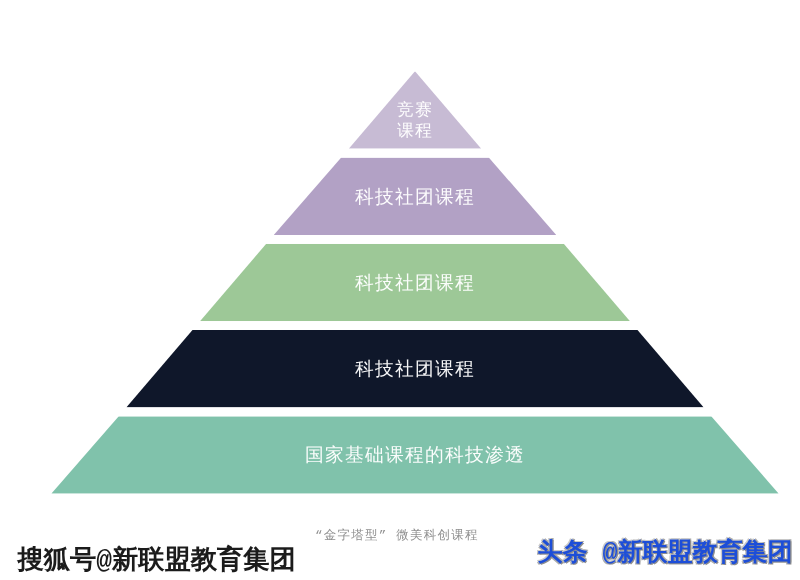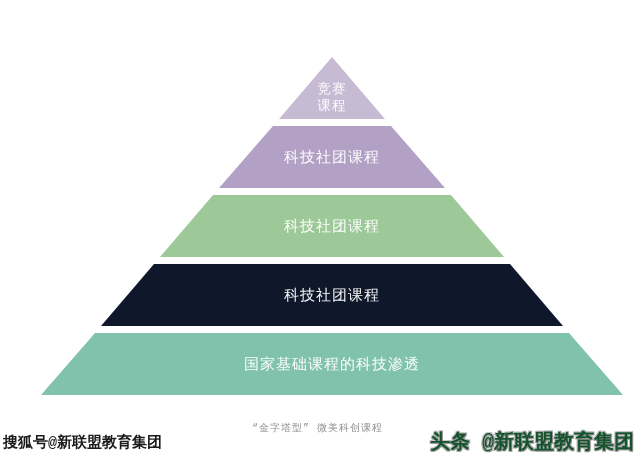--- a/index.html
+++ b/index.html
@@ -43,34 +43,34 @@
     top: 421px;
     left: 252px;
     font-size: 10px;
     letter-spacing: 1px;
     color: #8f8f8f;
     white-space: nowrap;
   }
   .wm-left {
     position: absolute;
     top: 433px;
-    left: 3px;
-    font-size: 15px;
+    left: 14px;
+    font-size: 21px;
     font-weight: bold;
     color: #1b1b1b;
     text-shadow: 0 0 1px #ffffff;
     white-space: nowrap;
   }
   .wm-right {
     position: absolute;
     top: 428px;
     right: 6px;
     font-size: 20px;
     font-weight: bold;
-    color: #14532d;
+    color: #1d4ed8;
     text-shadow:
       1px 1px 0 #8d8d8d,
       -1px -1px 0 #c9c9c9,
       1px -1px 0 #ababab,
       -1px 1px 0 #ababab;
     white-space: nowrap;
   }
 </style>
 </head>
 <body>

